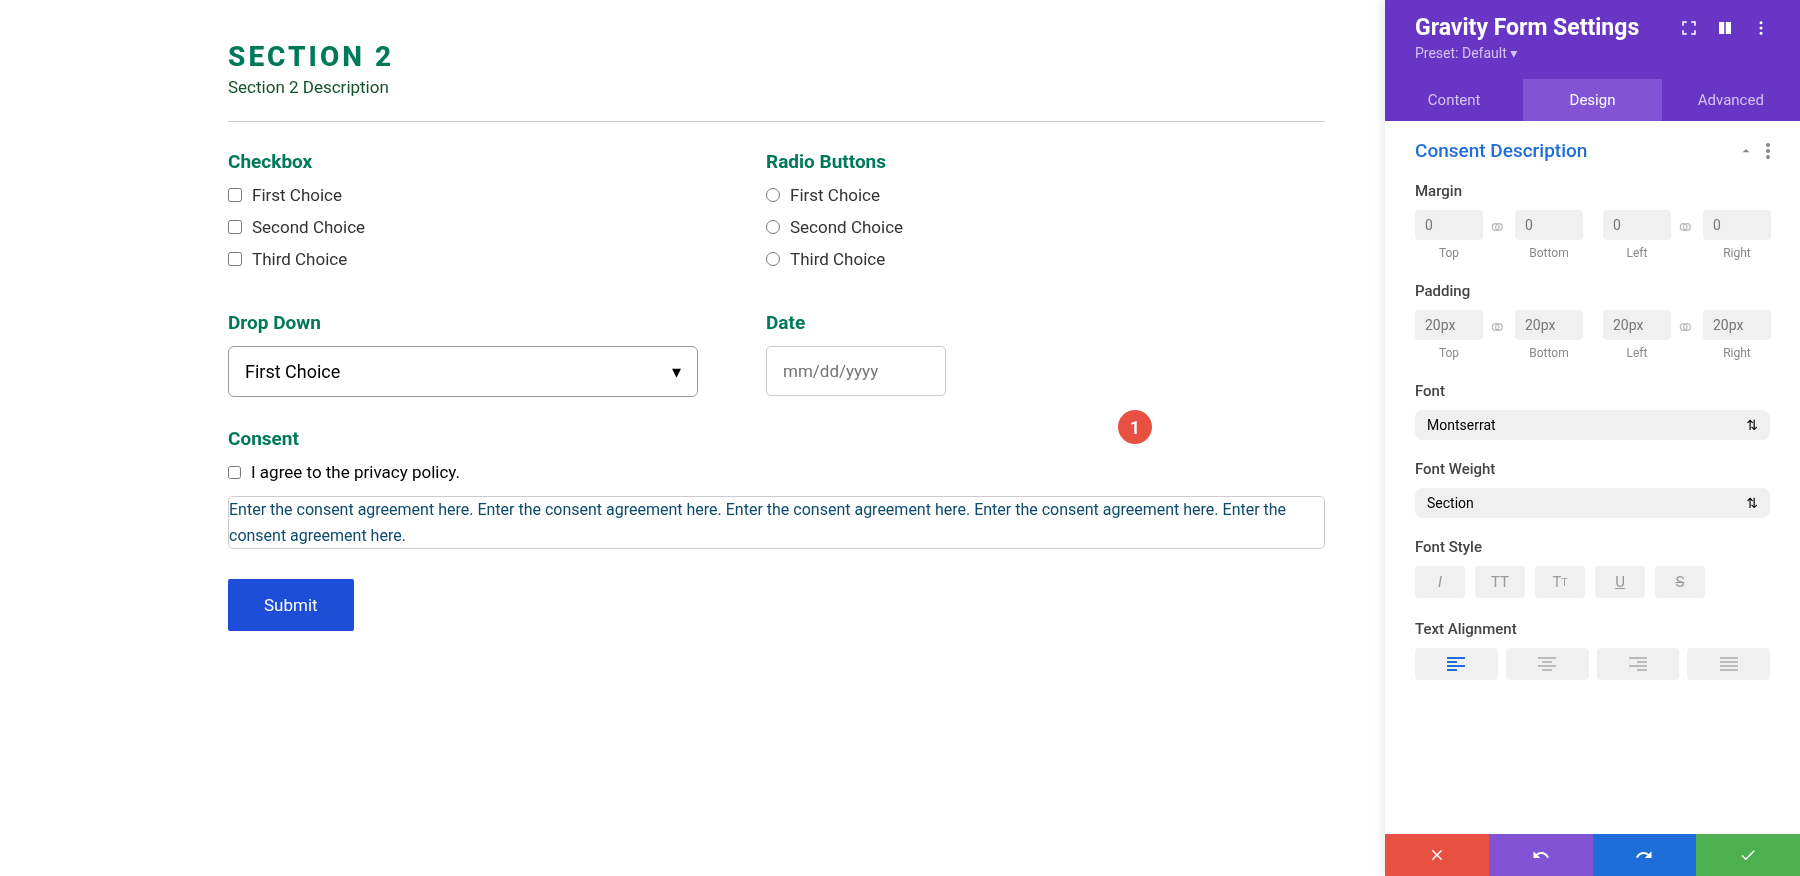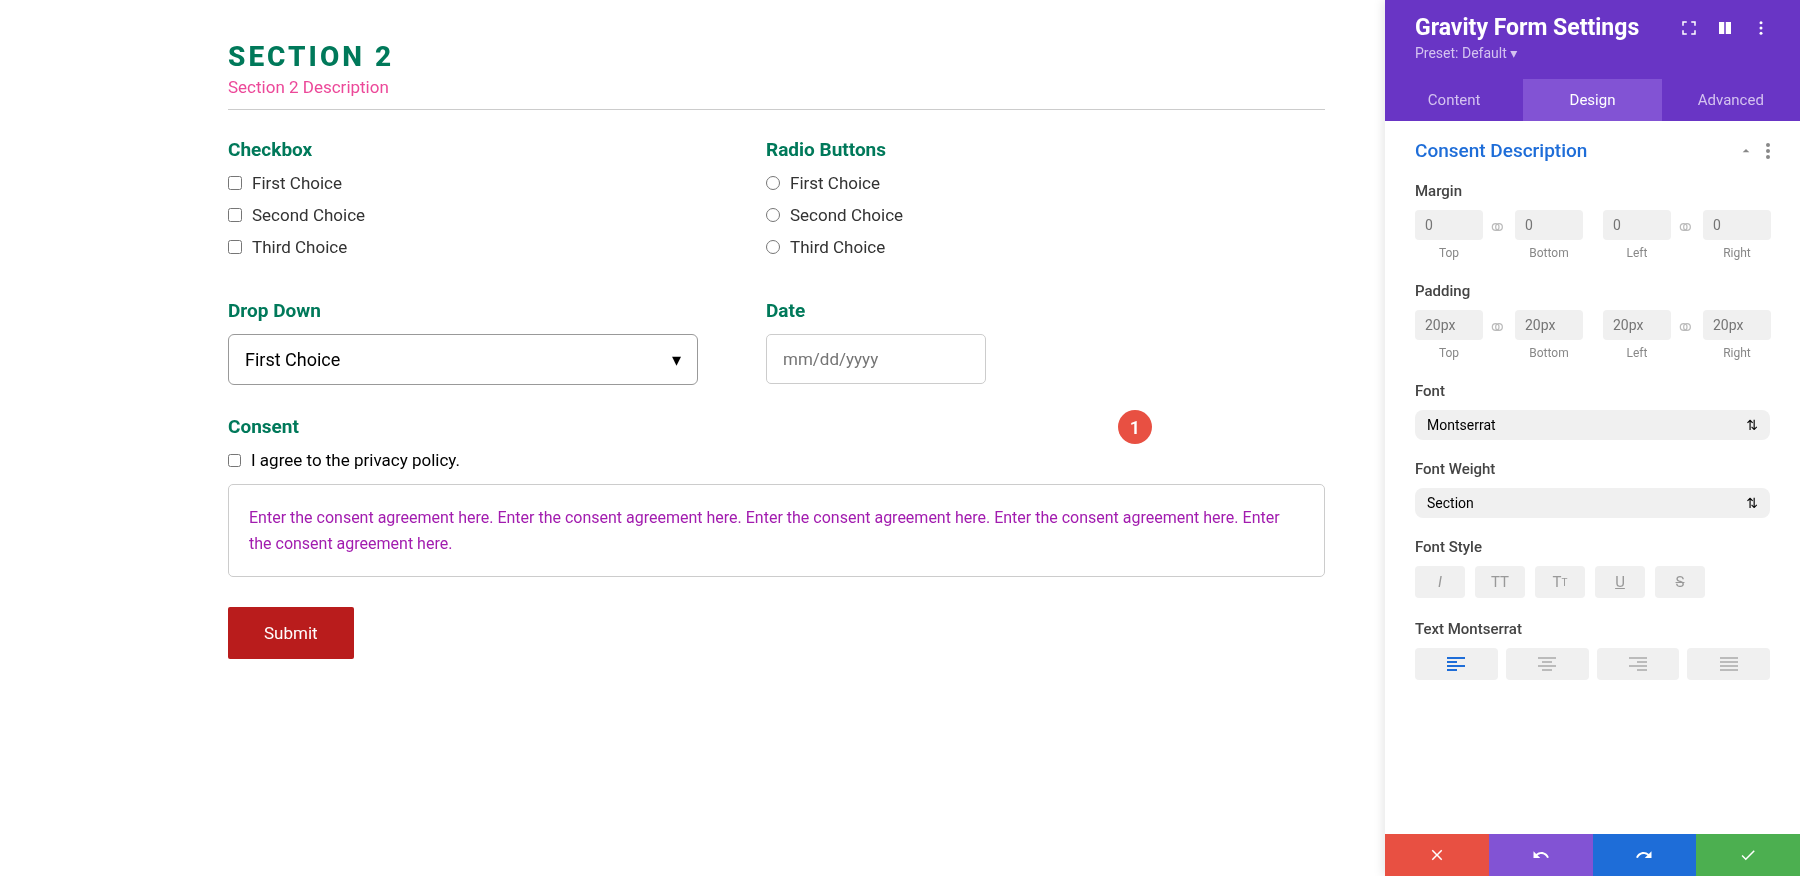--- a/index.html
+++ b/index.html
@@ -25,23 +25,23 @@
     
     .section-title {
       font-size: 28px;
       font-weight: 800;
       letter-spacing: 3px;
       color: #00795a;
       margin-bottom: 4px;
     }
     
     .section-desc {
-      color: #ec4899;
+      color: #14532d;
       font-size: 17px;
-      padding-bottom: 12px;
+      padding-bottom: 24px;
       border-bottom: 1px solid #ccc;
       margin-bottom: 28px;
     }
     
     .field-row {
       display: flex;
       gap: 68px;
       margin-bottom: 30px;
     }
     
@@ -86,44 +86,43 @@
       align-items: center;
       cursor: pointer;
       width: 100%;
     }
     
     .date-input {
       border: 1px solid #ccc;
       border-radius: 5px;
       padding: 14px 16px;
       font-size: 17px;
-      width: 220px;
+      width: 180px;
       color: #999;
     }
     
     .consent-check {
       display: flex;
       align-items: center;
       gap: 10px;
       margin-bottom: 14px;
       font-size: 17px;
     }
     
     .consent-text {
       border: 1px solid #ccc;
       border-radius: 5px;
-      padding: 20px;
       font-size: 16px;
-      color: #a21caf;
+      color: #0c4a6e;
       line-height: 1.6;
       margin-bottom: 30px;
     }
     
     .submit-btn {
-      background: #b91c1c;
+      background: #1d4ed8;
       color: #fff;
       border: none;
       padding: 16px 36px;
       font-size: 17px;
       cursor: pointer;
       border-radius: 2px;
     }
     
     .badge {
       position: absolute;
@@ -568,21 +567,21 @@
       <div class="style-btn">TT</div>
       <div class="style-btn">T<sub style="font-size:10px">T</sub></div>
       <div class="style-btn">
           <u>U</u>
         </div>
       <div class="style-btn">
           <s>S</s>
         </div>
     </div>
 
-    <div class="setting-label">Text Montserrat</div>
+    <div class="setting-label">Text Alignment</div>
     <div class="align-buttons">
       <div class="align-btn active">
         <svg viewBox="0 0 18 14">
             <rect y="0" width="18" height="2"></rect>
             <rect y="4" width="10" height="2"></rect>
             <rect y="8" width="18" height="2"></rect>
             <rect y="12" width="10" height="2"></rect>
           </svg>
       </div>
       <div class="align-btn">

